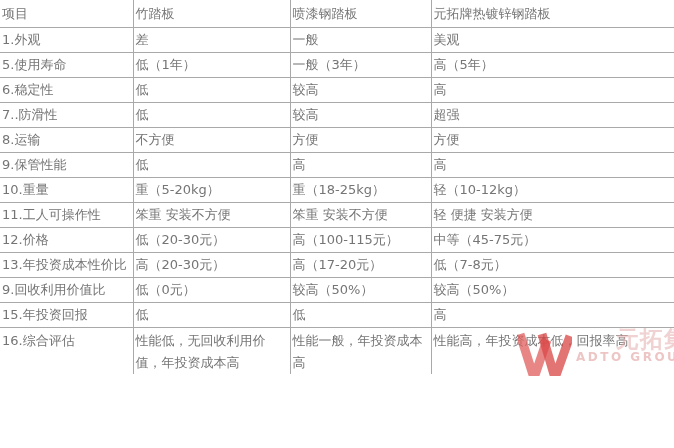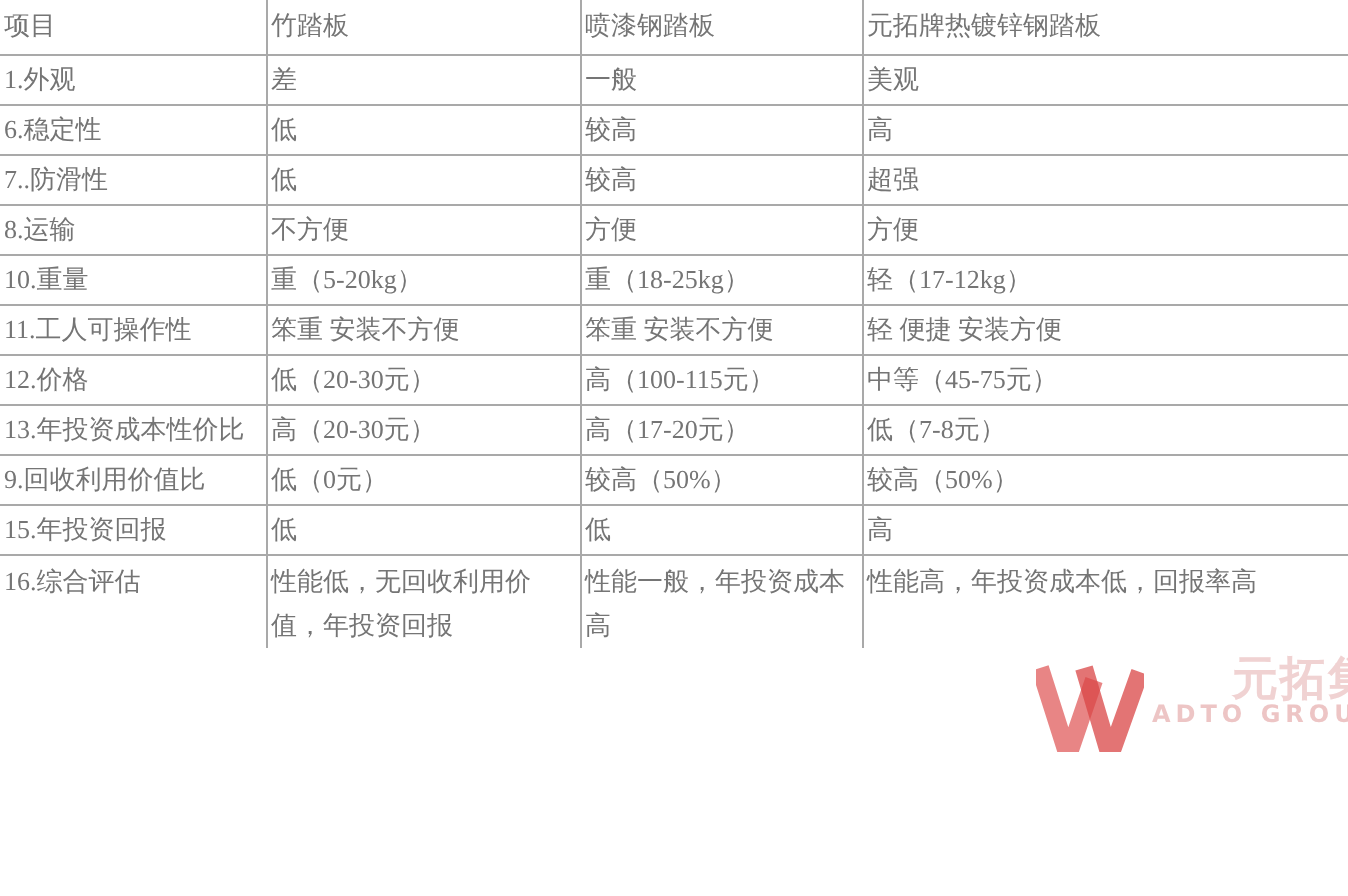--- a/index.html
+++ b/index.html
@@ -31,21 +31,21 @@
     text-align: left;
     vertical-align: middle;
     padding: 0 2px 0 2px;
     overflow: hidden;
     white-space: normal;
     line-height: 20px;
   }
   
   table.cmp thead th { border-top: none; height: 27px; }
   table.cmp th:first-child, table.cmp td:first-child { border-left: none; }
-  table.cmp tbody tr { height: 25px; font-family: Liberation Serif, serif; }
+  table.cmp tbody tr { height: 25px; }
   table.cmp tbody tr:last-child { height: 45px; }
   table.cmp tbody tr:last-child td {
     vertical-align: top;
     padding-top: 2px;
     border-bottom: none;
     line-height: 22px;
     margin-top: 12px;
   }
   
   #watermark {
@@ -104,42 +104,54 @@
         </tr>
       </thead>
     <tbody>
         <tr>
           <td>1.外观</td>
           <td>差</td>
           <td>一般</td>
           <td>美观</td>
         </tr>
         <tr>
+          <td>5.使用寿命</td>
+          <td>低（1年）</td>
+          <td>一般（3年）</td>
+          <td>高（5年）</td>
+        </tr>
+        <tr>
           <td>6.稳定性</td>
           <td>低</td>
           <td>较高</td>
           <td>高</td>
         </tr>
         <tr>
           <td>7..防滑性</td>
           <td>低</td>
           <td>较高</td>
           <td>超强</td>
         </tr>
         <tr>
           <td>8.运输</td>
           <td>不方便</td>
           <td>方便</td>
           <td>方便</td>
         </tr>
         <tr>
+          <td>9.保管性能</td>
+          <td>低</td>
+          <td>高</td>
+          <td>高</td>
+        </tr>
+        <tr>
           <td>10.重量</td>
           <td>重（5-20kg）</td>
           <td>重（18-25kg）</td>
-          <td>轻（17-12kg）</td>
+          <td>轻（10-12kg）</td>
         </tr>
         <tr>
           <td>11.工人可操作性</td>
           <td>笨重 安装不方便</td>
           <td>笨重 安装不方便</td>
           <td>轻 便捷 安装方便</td>
         </tr>
         <tr>
           <td>12.价格</td>
           <td>低（20-30元）</td>
@@ -159,21 +171,21 @@
           <td>较高（50%）</td>
         </tr>
         <tr>
           <td>15.年投资回报</td>
           <td>低</td>
           <td>低</td>
           <td>高</td>
         </tr>
         <tr>
           <td>16.综合评估</td>
-          <td>性能低，无回收利用价值，年投资回报</td>
+          <td>性能低，无回收利用价值，年投资成本高</td>
           <td>性能一般，年投资成本高</td>
           <td>性能高，年投资成本低，回报率高</td>
         </tr>
       </tbody>
   </table>
 
   <div id="watermark">
     <svg id="wm-logo" width="54" height="46" viewBox="0 0 54 46">
       <path d="M2 2 L16 46 L29 8" fill="none" stroke="#e05c5c" stroke-width="9" opacity="0.75"></path>
       <path d="M24 2 L37 46 L52 4" fill="none" stroke="#d94545" stroke-width="9" opacity="0.75"></path>

